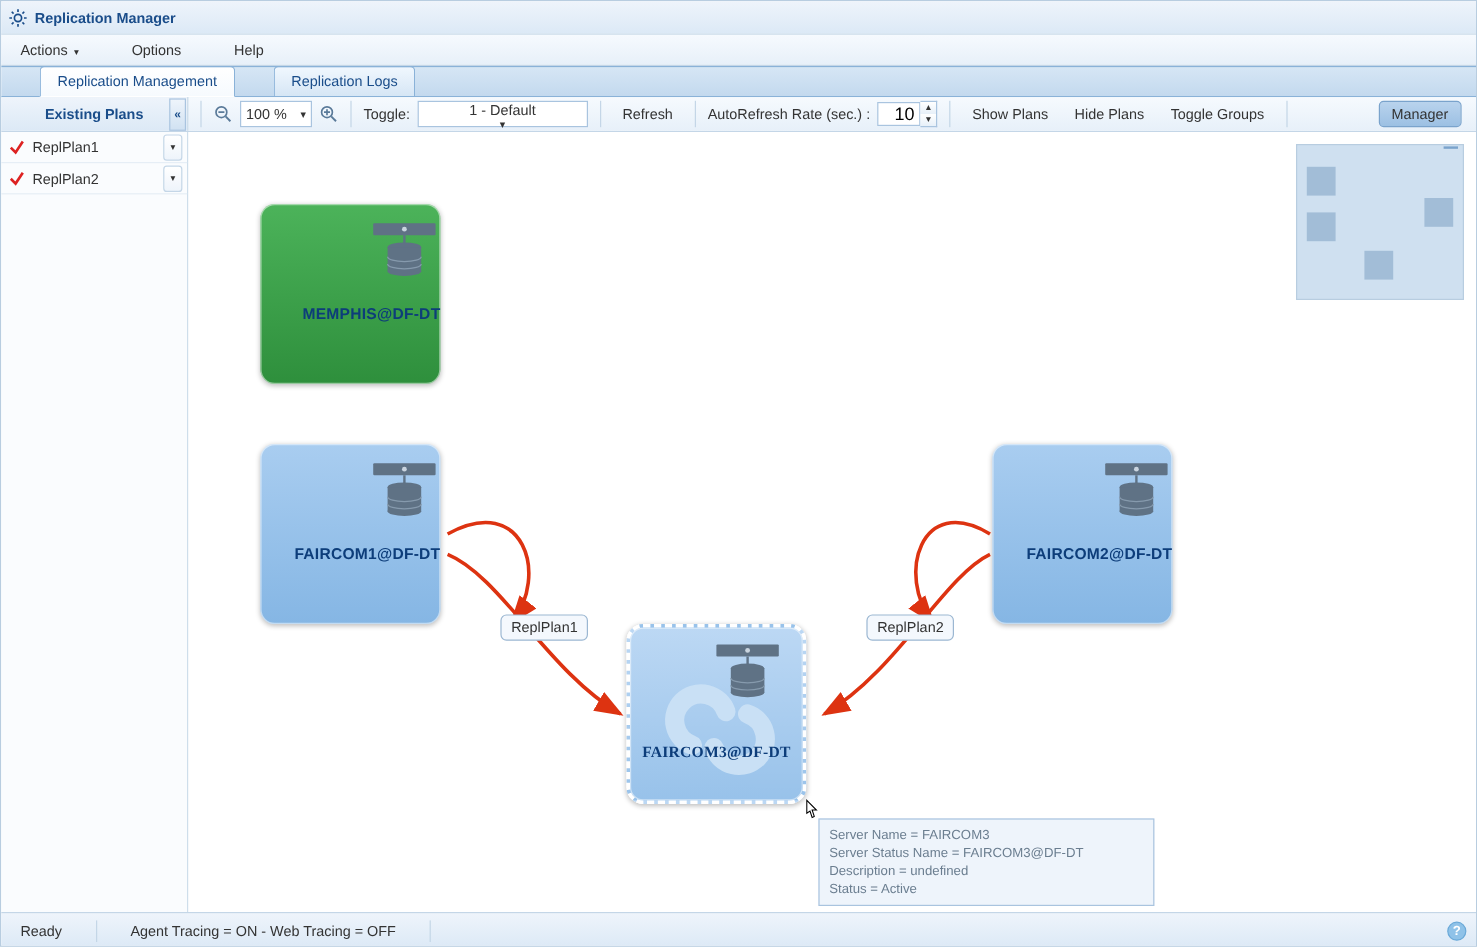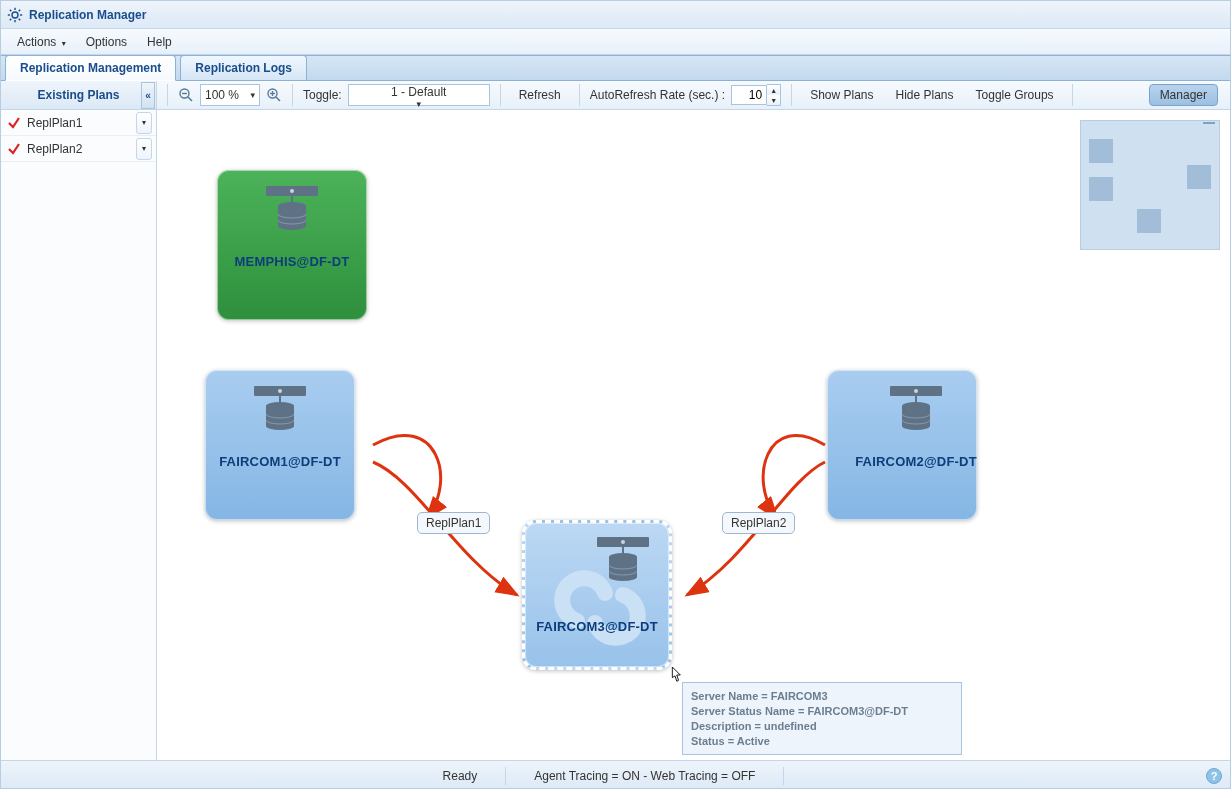--- a/index.html
+++ b/index.html
@@ -24,42 +24,44 @@
   }
   .titlebar svg { margin-right: 6px; }
   .titlebar .title { font-weight: bold; color: #1a4d8a; }
   .menubar {
     height: 26px;
     background: linear-gradient(#f6fafe, #e7f0f9);
     border-bottom: 1px solid #c4d6e7;
     display: flex;
     align-items: center;
     padding: 0 6px;
+    gap: 24px;
   }
   .menu-item { padding: 4px 10px; cursor: pointer; position: relative; }
   .menu-item .caret { font-size: 8px; margin-left: 2px; }
   .tabbar {
     height: 26px;
     background: linear-gradient(#d6e6f5, #c3d9ee);
     border-top: 1px solid #8ab2d8;
     border-bottom: 1px solid #8ab2d8;
     display: flex;
     align-items: flex-end;
     padding: 0 4px 0 4px;
   }
   .tab {
     border: 1px solid #8ab2d8;
     border-bottom: none;
     border-radius: 4px 4px 0 0;
     padding: 5px 14px;
     margin-right: 4px;
-    font-weight: bold;
+    font-weight: normal;
     color: #1a4d8a;
     background: linear-gradient(#f0f7fe, #d6e6f5);
     cursor: pointer;
+    margin-left: 28px;
   }
   .tab.active {
     background: linear-gradient(#fff, #f6fafe);
     color: #1a4d8a;
     border-bottom: 1px solid #fff;
     margin-bottom: -1px;
   }
   .toolbar-row { display: flex; height: 29px; border-bottom: 1px solid #c4d6e7; }
   .sidebar-head {
     width: 156px;
@@ -83,21 +85,21 @@
   .toolbar {
     flex: 1;
     background: linear-gradient(#f6fafe, #e7f0f9);
     display: flex;
     align-items: center;
     padding: 0 6px;
     gap: 6px;
   }
   .vsep { width:1px; height:22px; background:#c4d6e7; margin:0 4px;}
   .tb-btn { padding: 3px 8px; cursor:pointer; border-radius:3px; }
-  .tb-input { height:20px; border:1px solid #a9c4df; background:#fff; padding:0 4px; font-size:12px;}
+  .tb-input { height:20px; border:1px solid #a9c4df; background:#fff; padding:0 4px; font-size:15px;}
   .zoom-select { width:60px; height:22px; border:1px solid #a9c4df; background:#fff; display:flex; align-items:center; justify-content:space-between; padding:0 4px; cursor:pointer;}
   .layout-select { width:142px; height:22px; border:1px solid #a9c4df; background:#fff; display:flex; align-items:center; justify-content:space-between; padding:0 4px; cursor:pointer;flex-direction:column;}
   .spinner { display:flex; align-items:center;}
   .spinner input { width:36px; text-align:right; }
   .spinner .arrows { width:14px; height:22px; border:1px solid #a9c4df; border-left:none; display:flex; flex-direction:column;}
   .spinner .arrows div { flex:1; display:flex; align-items:center; justify-content:center; font-size:7px; background:linear-gradient(#fff,#e7f0f9); cursor:pointer;}
   .miniview-btn {
     padding:3px 10px; border:1px solid #7aa3cc; border-radius:4px;
     background: linear-gradient(#b9d3ed,#9cc0e3); cursor:pointer; margin-left:auto; margin-right:6px;
   }
@@ -108,58 +110,57 @@
   .plan-row {
     height:26px; display:flex; align-items:center; border-bottom:1px solid #e6eef6;
     padding:0 4px 0 6px; cursor:pointer;
   }
   .plan-row .chk { width:14px; height:14px; margin-right:6px; display:flex; align-items:center; justify-content:center;}
   .plan-row .lbl { flex:1; }
   .plan-row .dd { width:16px; height:22px; border:1px solid #c4d6e7; border-radius:3px; display:flex; align-items:center; justify-content:center; font-size:8px; background:linear-gradient(#fff,#eef4fb); cursor:pointer;}
   .canvas { flex:1; position:relative; background:#fff; overflow:hidden;}
   .node {
     position:absolute; width:150px; height:150px; border-radius:12px;
-    display:flex; flex-direction:column; align-items:center; justify-content:flex-start;
+    display:flex; flex-direction:column; align-items:flex-end; justify-content:flex-start;
     padding-top:14px;
     box-shadow: inset 0 0 0 1px rgba(255,255,255,.5), 0 1px 4px rgba(0,0,0,.25);
   }
   .node .server-icon { margin-top:0; }
   .node .node-label { margin-top:18px; font-weight:bold; font-size:13px; letter-spacing:.2px;}
   .node-green { background: linear-gradient(#4cb35a, #2e8f3c); }
   .node-green .node-label { color:#0d3d7a; }
   .node-blue { background: linear-gradient(#a9cdf0, #85b6e4); }
   .node-blue .node-label { color:#0d3d7a; }
   .node-sel {
     background: linear-gradient(#bcd8f4, #98c2ea);
-    border:3px dashed #fff; border-radius:14px;
+    border:3px dashed #fff; border-radius:14px;font-family:Liberation Serif, serif;
   }
   .node-sel .node-label { color:#0d3d7a; }
   .chain-bg {
     position:absolute; left:18px; top:28px;
   }
   .edge-label {
     position:absolute; padding:3px 8px; border:1px solid #9bb7d2; border-radius:5px;
     background:#f4f8fd; font-size:12px;
   }
   .miniview {
     position:absolute; top:10px; right:10px; width:140px; height:130px;
     background:#cfe0f0; border:1px solid #b8cde0;
   }
   .miniview .handle { position:absolute; top:1px; right:4px; width:12px; height:2px; background:#7aa3cc;}
   .miniview .blk { position:absolute; background:#a2bdd7;}
   .tooltip {
     position:absolute; width:280px; background:#eef4fb; border:1px solid #a9c4df;
-    padding:6px 8px; font-size:11px; color:#6b7e90; line-height:1.35;font-weight:bold;
+    padding:6px 8px; font-size:11px; color:#6b7e90; line-height:1.35;
   }
   .statusbar {
     height:30px; border-top:1px solid #c4d6e7;
     background:linear-gradient(#eef4fb,#dce9f6);
-    display:flex; align-items:center; padding:0 4px; gap:24px;
+    display:flex; align-items:center; padding:0 16px; gap:24px;
     position: relative;
-    justify-content: center;
   }
   .statusbar .vsep { height:18px;}
   .help-icon {
     position:absolute; right:8px; width:16px; height:16px; border-radius:50%;
     background:#8fc2e8; border:1px solid #6aa9d8; color:#fff; font-size:11px; font-weight:bold;
     display:flex; align-items:center; justify-content:center; cursor:pointer;
   }
   svg.arrow { position:absolute; pointer-events:none; }
   .cursor-icon { position:absolute; width:16px; height:20px; pointer-events:none; }
   .mag-icon { width:16px; height:16px; display:inline-block;}
@@ -281,21 +282,21 @@
         <line x1="30" y1="12" x2="30" y2="20" stroke="#5f7285" stroke-width="2"></line>
         <ellipse cx="30" cy="22" rx="14" ry="4" fill="#5f7285"></ellipse>
         <rect x="16" y="22" width="28" height="20" fill="#5f7285"></rect>
         <ellipse cx="30" cy="42" rx="14" ry="4" fill="#5f7285"></ellipse>
         <path d="M16 30 A14 4 0 0 0 44 30" fill="none" stroke="#869aad" stroke-width="1"></path>
         <path d="M16 36 A14 4 0 0 0 44 36" fill="none" stroke="#869aad" stroke-width="1"></path>
       </svg>
       <div class="node-label">MEMPHIS@DF-DT</div>
     </div>
 
-    <div class="node node-blue" style="left:48px; top:260px;">
+    <div class="node node-blue" style="left:60px; top:260px;">
       <svg class="server-icon" width="60" height="52" viewBox="0 0 60 52">
         <rect x="4" y="2" width="52" height="10" rx="1" fill="#5f7285"></rect>
           <circle cx="30" cy="7" r="2" fill="#c9d4df"></circle>
         <line x1="30" y1="12" x2="30" y2="20" stroke="#5f7285" stroke-width="2"></line>
         <ellipse cx="30" cy="22" rx="14" ry="4" fill="#5f7285"></ellipse>
         <rect x="16" y="22" width="28" height="20" fill="#5f7285"></rect>
         <ellipse cx="30" cy="42" rx="14" ry="4" fill="#5f7285"></ellipse>
         <path d="M16 30 A14 4 0 0 0 44 30" fill="none" stroke="#869aad" stroke-width="1"></path>
         <path d="M16 36 A14 4 0 0 0 44 36" fill="none" stroke="#869aad" stroke-width="1"></path>
       </svg>

